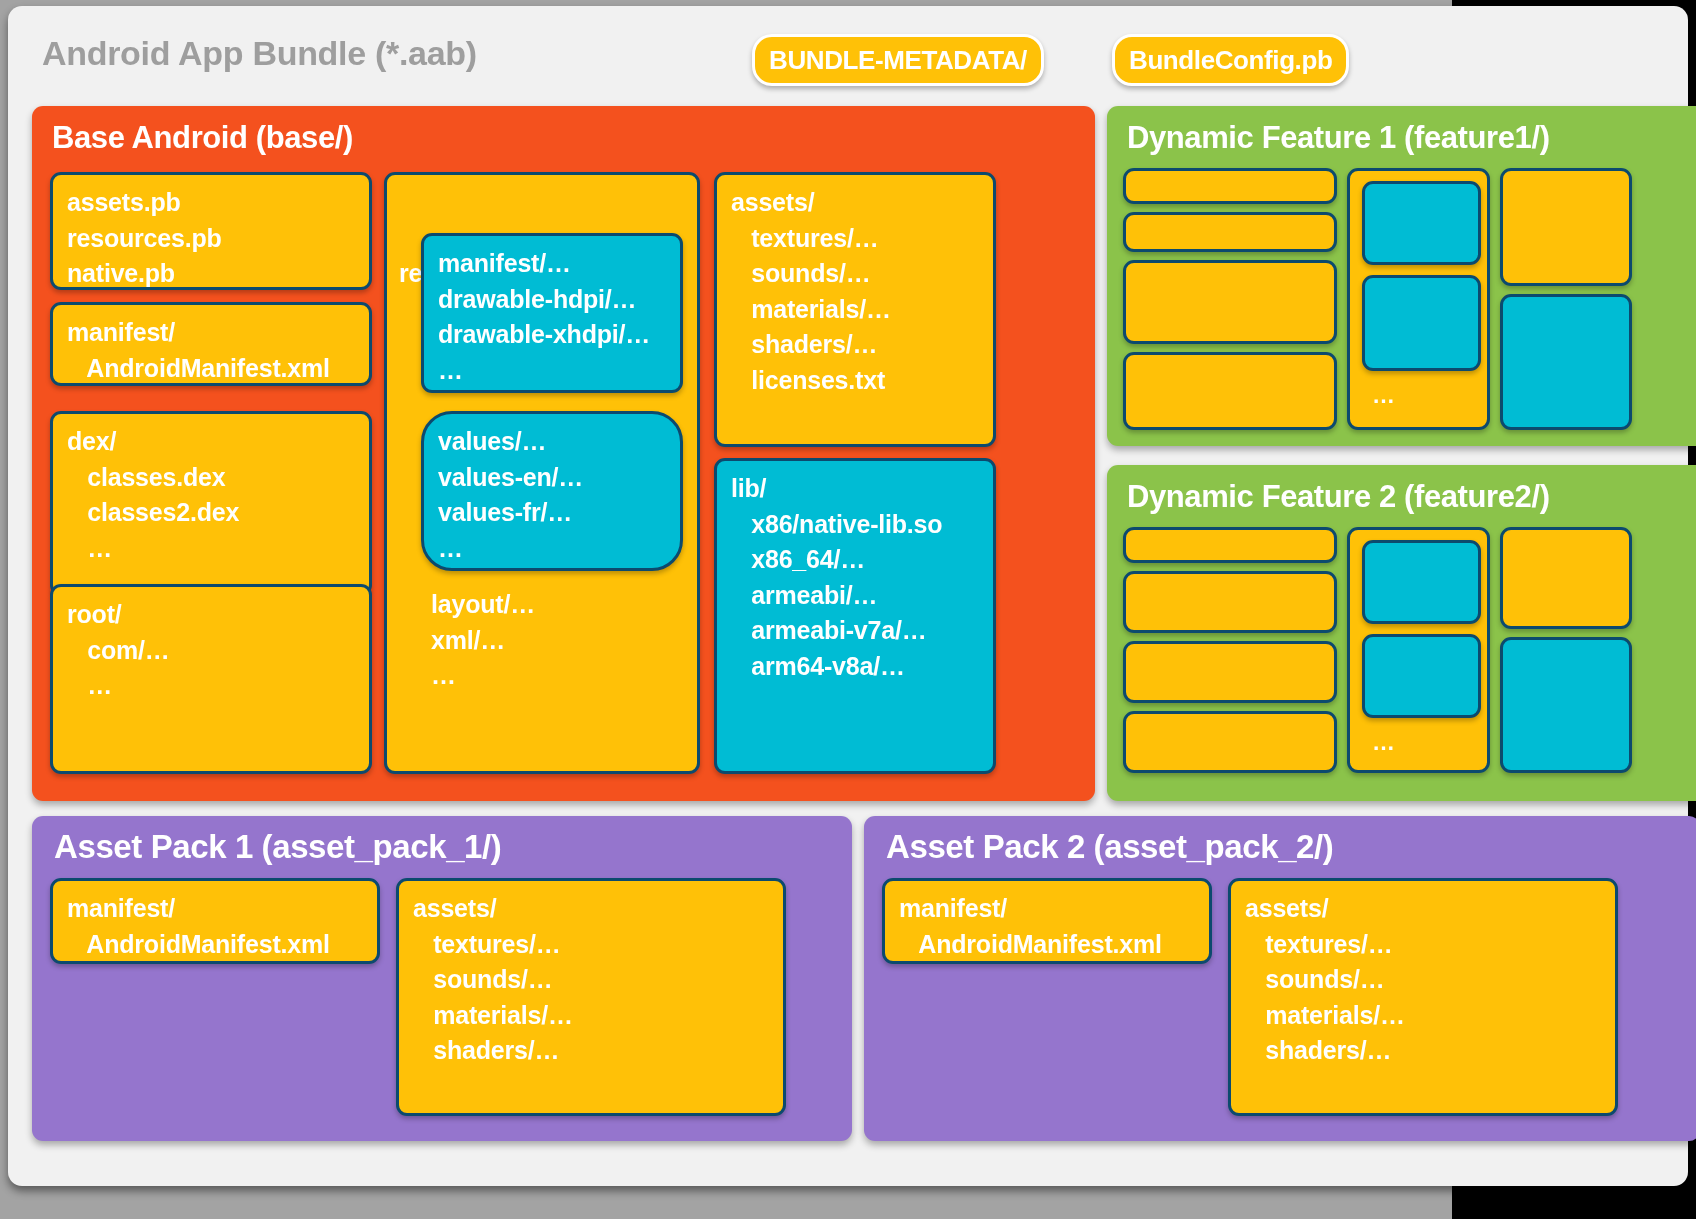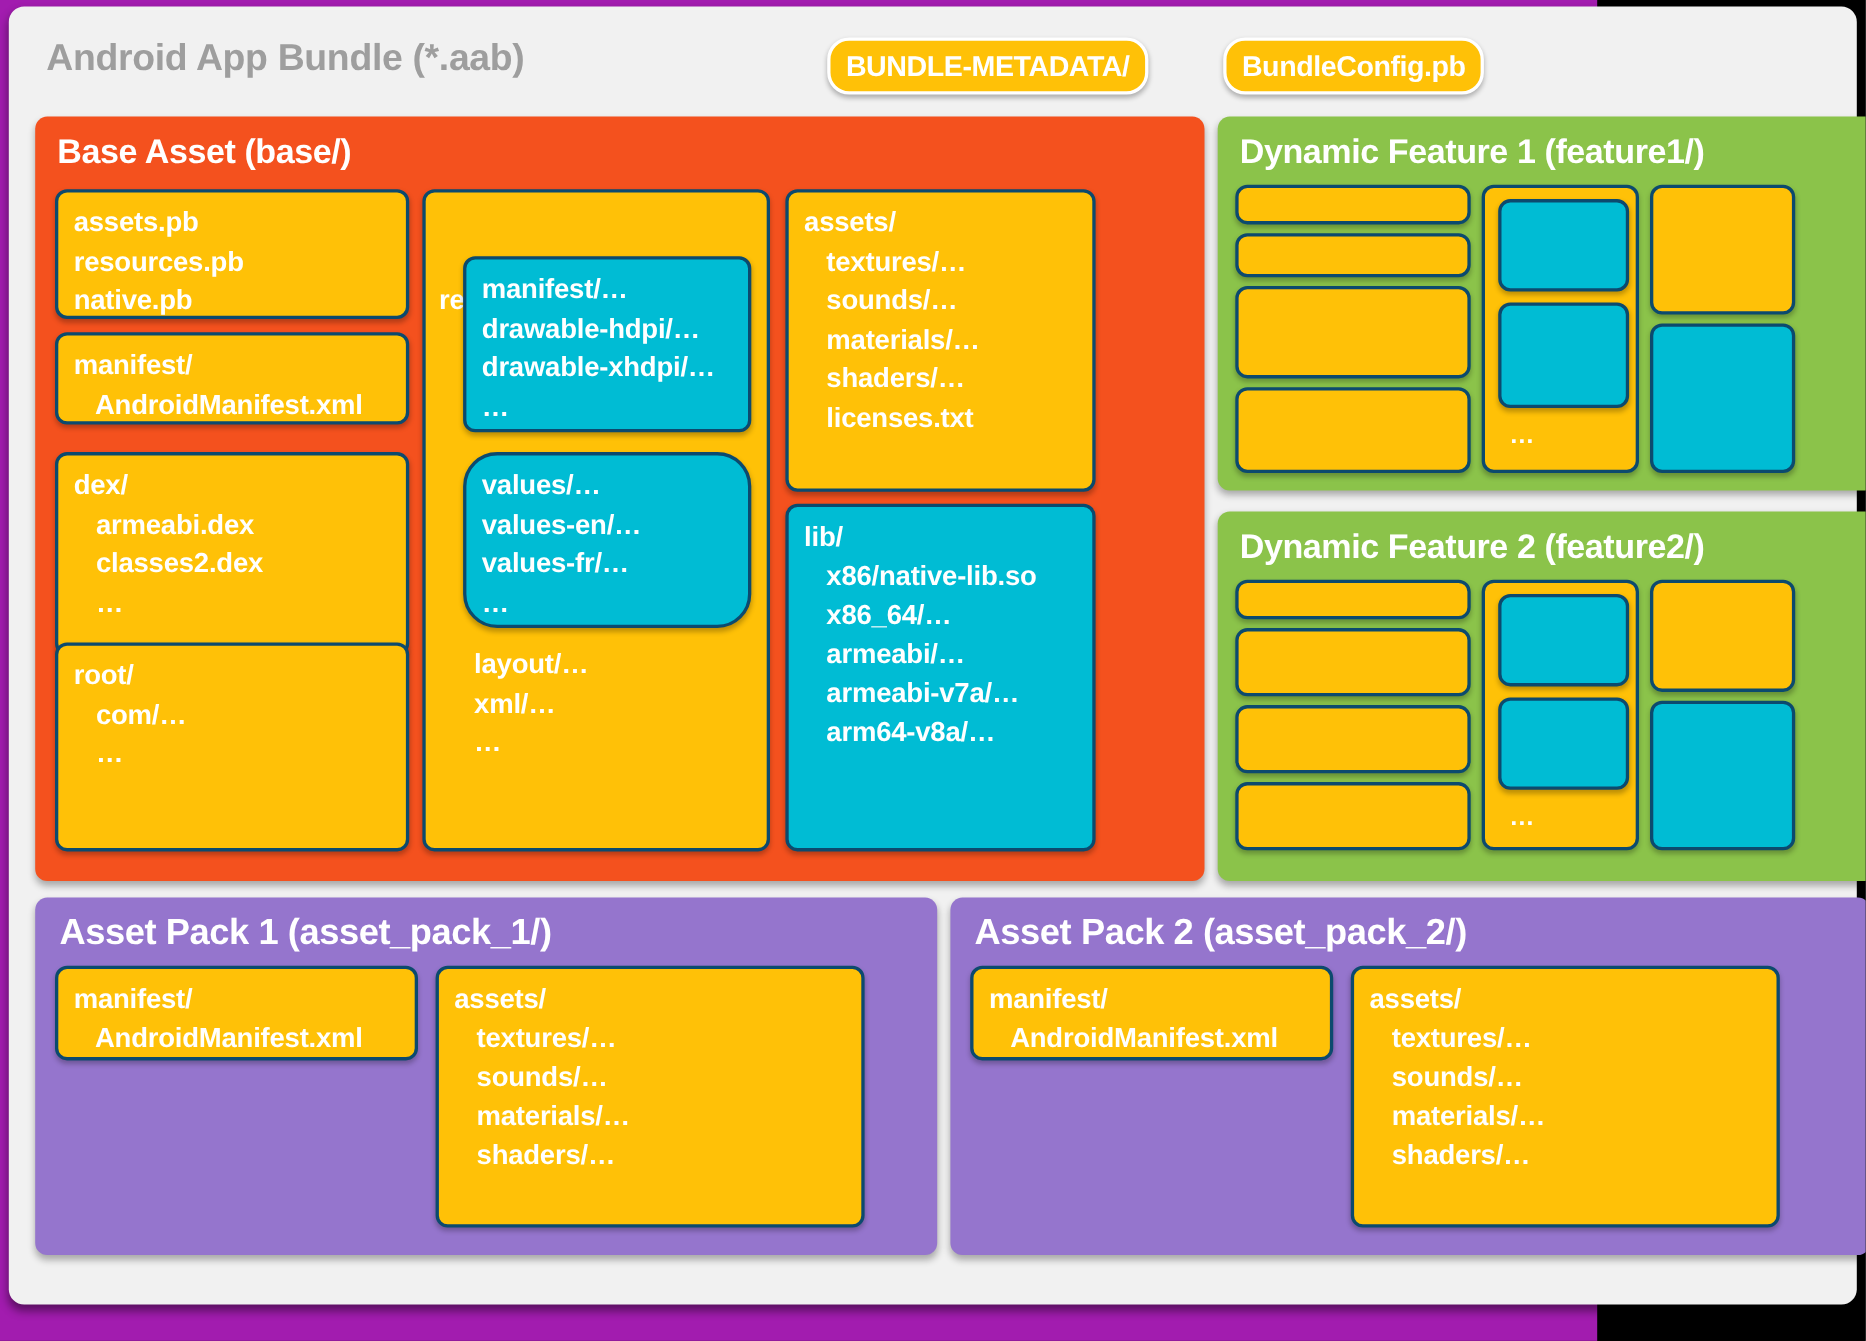--- a/index.html
+++ b/index.html
@@ -8,21 +8,21 @@
     background: #000000;
     width: 1696px;
     height: 1219px;
     overflow: hidden;
   }
   * { box-sizing: border-box; }
 
   .page {
     width: 1452px;
     height: 1219px;
-    background: #a21caf;
+    background: #a3a3a3;
     position: relative;
     font-family: "Liberation Sans", sans-serif;
   }
 
   
   .bundle {
     position: absolute;
     left: 8px;
     top: 6px;
     width: 1680px;
@@ -144,29 +144,29 @@
 
   <div class="bundle">
 
     <div class="bundle-header">
       <div class="bundle-title">Android App Bundle (*.aab)</div>
       <div class="meta-chip c0">BUNDLE-METADATA/</div>
       <div class="meta-chip c1">BundleConfig.pb</div>
     </div>
 
     <div class="base-module">
-      <div class="panel-title">Base Asset (base/)</div>
+      <div class="panel-title">Base Android (base/)</div>
 
       <div class="node" style="left:18px; top:66px; width:322px; height:118px;">assets.pb
 resources.pb
 native.pb</div>
       <div class="node" style="left:18px; top:196px; width:322px; height:84px;">manifest/
    AndroidManifest.xml</div>
       <div class="node" style="left:18px; top:305px; width:322px; height:185px;">dex/
-   armeabi.dex
+   classes.dex
    classes2.dex
    …</div>
       <div class="node" style="left:18px; top:478px; width:322px; height:190px;">root/
    com/…
    …</div>
 
       <div class="node" style="left:352px; top:66px; width:316px; height:602px; padding:10px 12px;">
         <div style="white-space:pre;">res/</div>
 
         <div class="node cyan" style="left:34px; top:58px; width:262px; height:160px;">manifest/…

